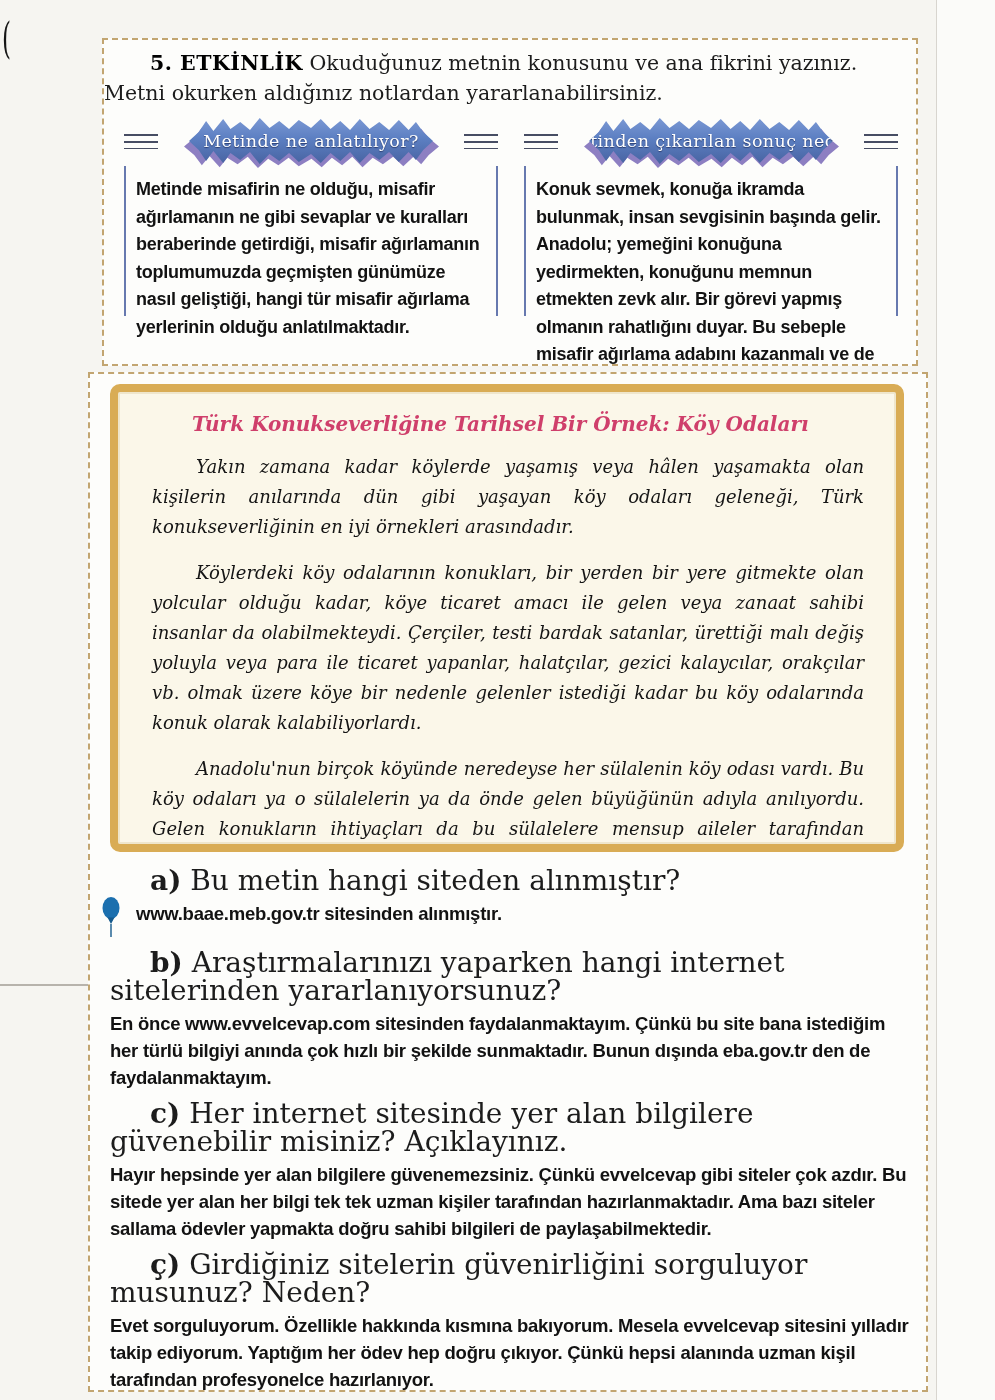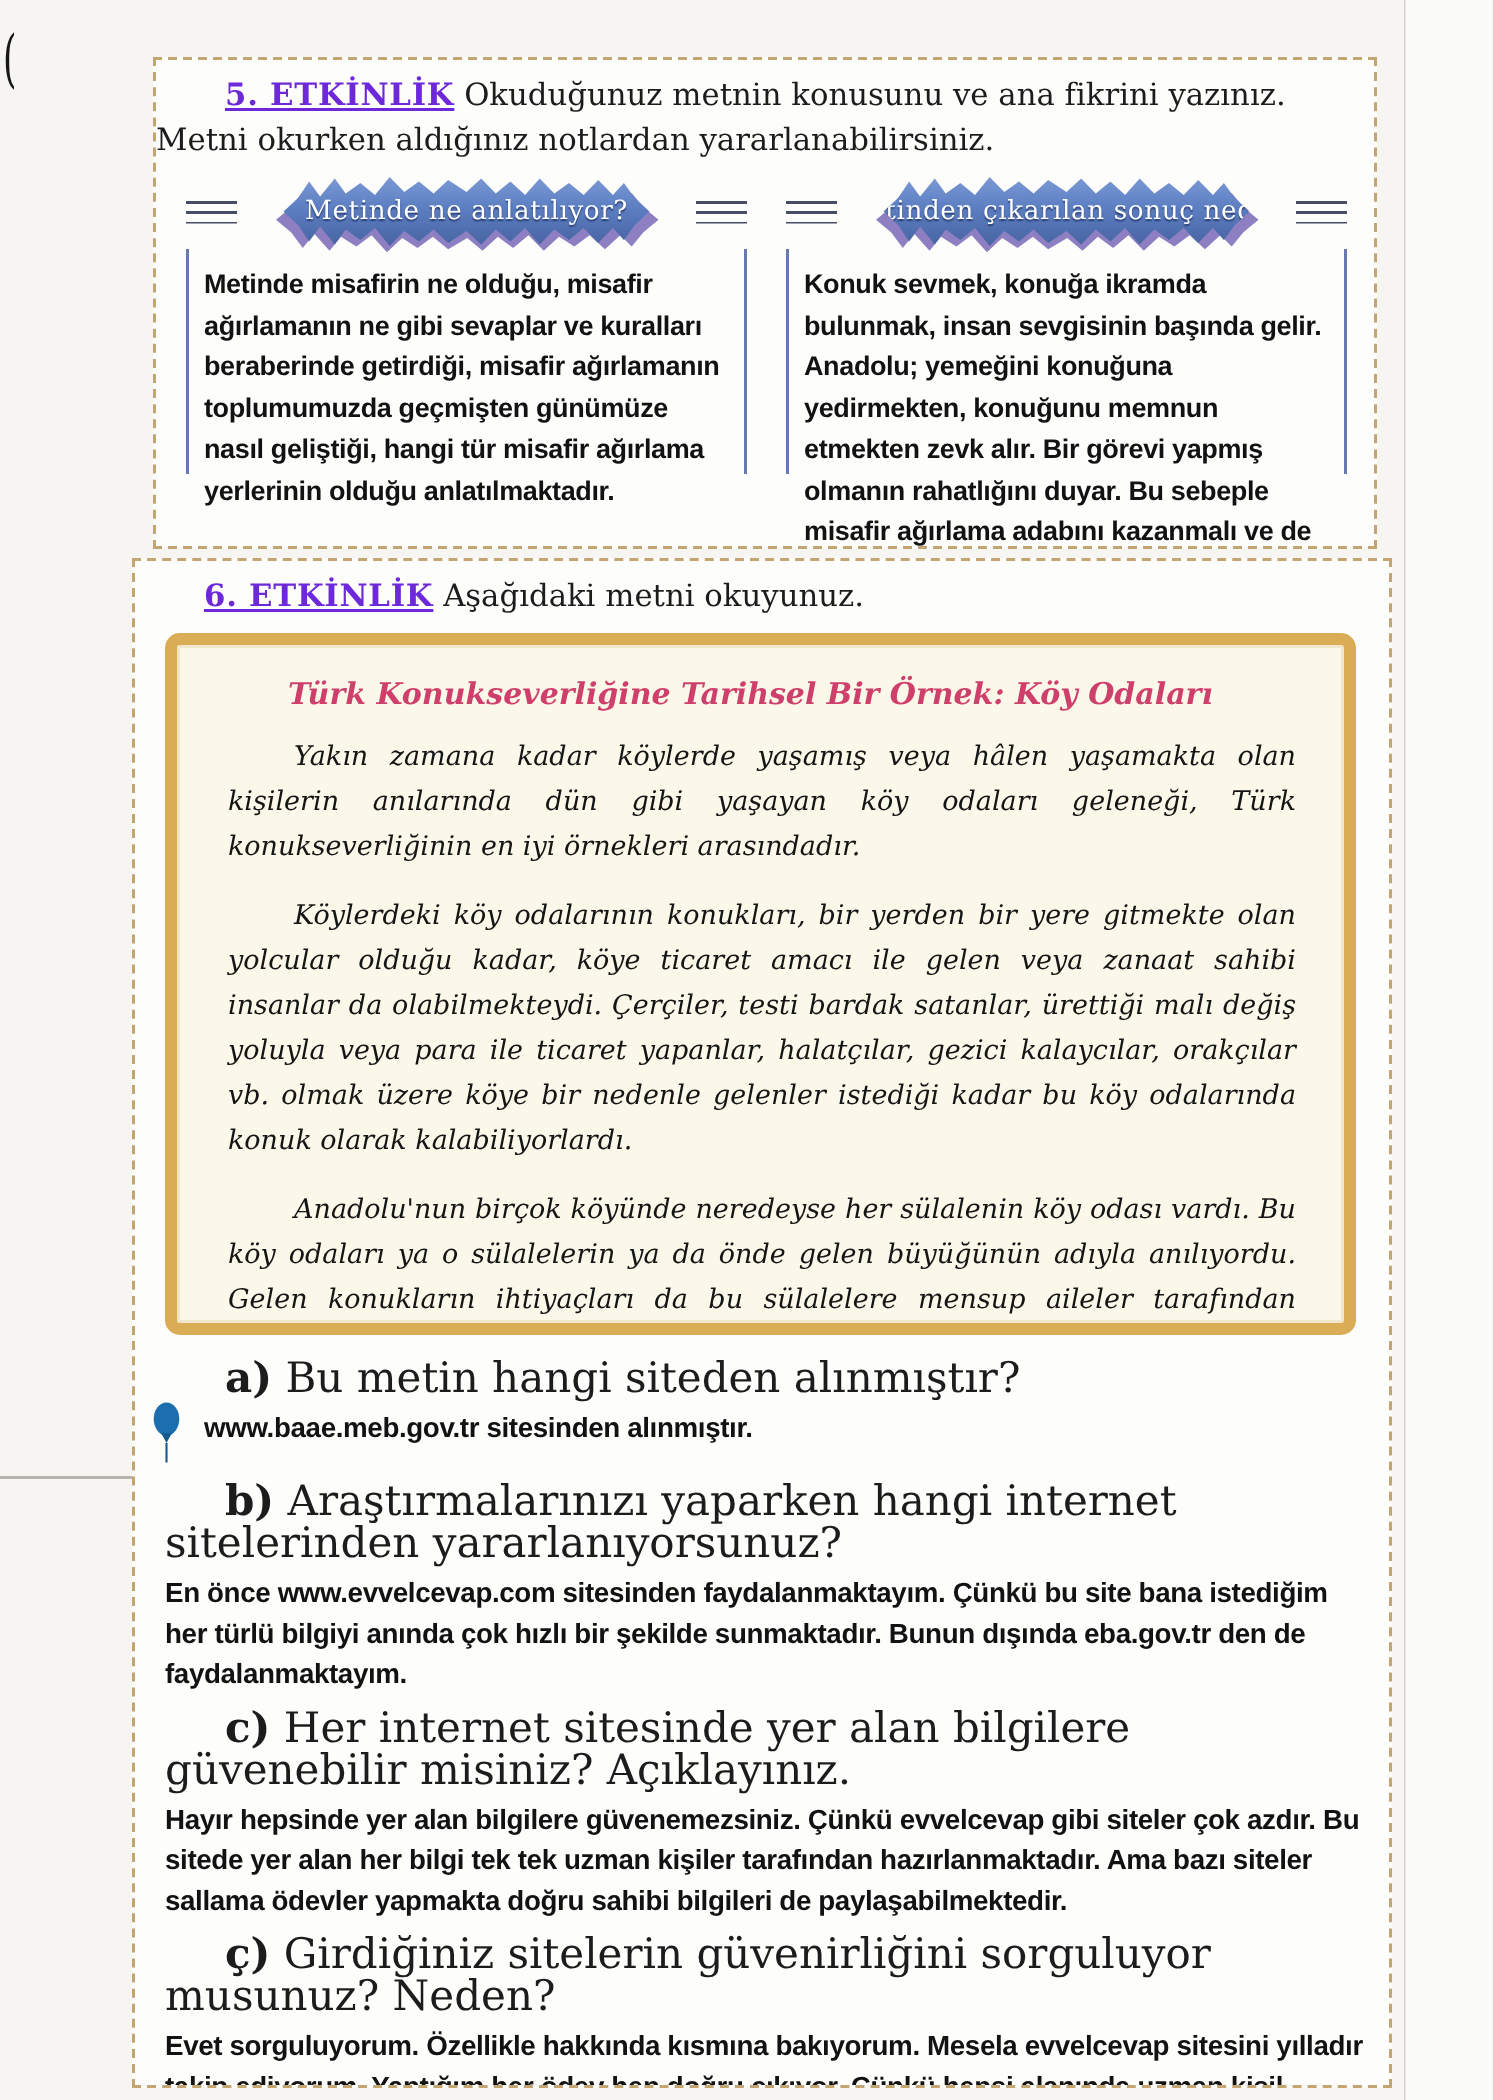--- a/index.html
+++ b/index.html
@@ -16,21 +16,21 @@
   .edge-band{position:absolute;left:937px;top:0;width:58px;height:100%;background:#fbfbf9;}
 
   
   .box5{position:absolute;left:102px;top:38px;width:816px;height:328px;
     border:2px dashed #c2a571;background:#fdfdfb;box-sizing:border-box;overflow:hidden;}
   .box6{position:absolute;left:88px;top:372px;width:840px;height:1020px;
     border:2px dashed #c2a571;background:#fdfdfb;box-sizing:border-box;overflow:hidden;}
 
   .act-header{margin:8px 10px 4px 0;padding:0 6px 0 0;text-indent:46px;
     font-size:20.5px;line-height:30px;}
-  .act-label{font-weight:bold;color:#6d28d9;letter-spacing:.5px;text-decoration:underline;}
+  .act-label{font-weight:bold;color:#000000;letter-spacing:.5px;}
 
   
   .cols{display:flex;gap:26px;padding:2px 18px 0 20px;}
   .col{flex:1;min-width:0;}
   .banner-row{display:flex;align-items:center;height:54px;gap:31px;}
   .speed-lines{width:34px;height:15px;flex:0 0 auto;
     background:repeating-linear-gradient(to bottom,#474d63 0 2px,transparent 2px 7px);}
   .burst-wrap{position:relative;flex:1;height:50px;}
   .burst-shape{
     clip-path:polygon(0% 50%,4% 32%,7% 10%,10% 30%,14% 6%,17% 26%,21% 12%,25% 28%,29% 4%,
@@ -116,24 +116,20 @@
           </span>
           <span class="speed-lines"></span>
         </div>
         <div class="ans-box">Konuk sevmek, konuğa ikramda bulunmak, insan sevgisinin başında gelir. Anadolu; yemeğini konuğuna yedirmekten, konuğunu memnun etmekten zevk alır. Bir görevi yapmış olmanın rahatlığını duyar. Bu sebeple misafir ağırlama adabını kazanmalı ve de onlara her türlü ikramlarda bulunulmalıdır.</div>
       </div>
 
     </div>
   </section>
 
   <section class="box6">
-    <p class="act-header">
-      <span class="act-label">6. ETKİNLİK</span>
-      <span>Aşağıdaki metni okuyunuz.</span>
-    </p>
 
     <div class="reading-box">
       <p class="reading-title">Türk Konukseverliğine Tarihsel Bir Örnek: Köy Odaları</p>
       <p class="para">Yakın zamana kadar köylerde yaşamış veya hâlen yaşamakta olan kişilerin anılarında dün gibi yaşayan köy odaları geleneği, Türk konukseverliğinin en iyi örnekleri arasındadır.</p>
       <p class="para">Köylerdeki köy odalarının konukları, bir yerden bir yere gitmekte olan yolcular olduğu kadar, köye ticaret amacı ile gelen veya zanaat sahibi insanlar da olabilmekteydi. Çerçiler, testi bardak satanlar, ürettiği malı değiş yoluyla veya para ile ticaret yapanlar, halatçılar, gezici kalaycılar, orakçılar vb. olmak üzere köye bir nedenle gelenler istediği kadar bu köy odalarında konuk olarak kalabiliyorlardı.</p>
       <p class="para">Anadolu'nun birçok köyünde neredeyse her sülalenin köy odası vardı. Bu köy odaları ya o sülalelerin ya da önde gelen büyüğünün adıyla anılıyordu. Gelen konukların ihtiyaçları da bu sülalelere mensup aileler tarafından karşılanıyordu. Bu hizmetlerin kesinlikle maddi bir karşılığı yoktu.</p>
       <p class="author">Mümtaz BAŞKAYA</p>
 
     </div>
 

